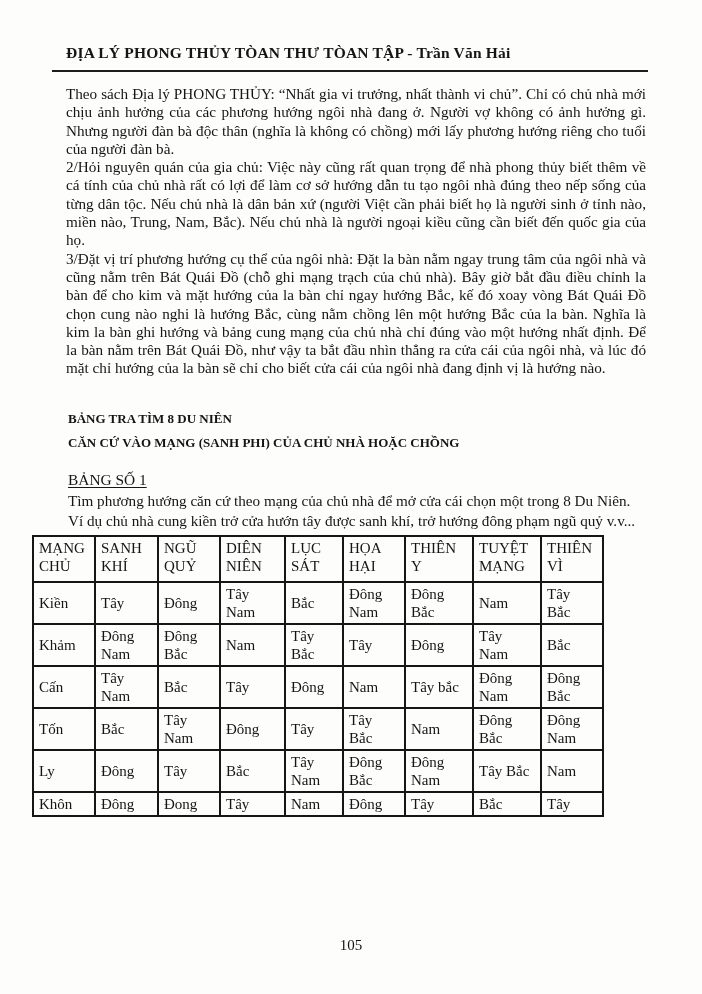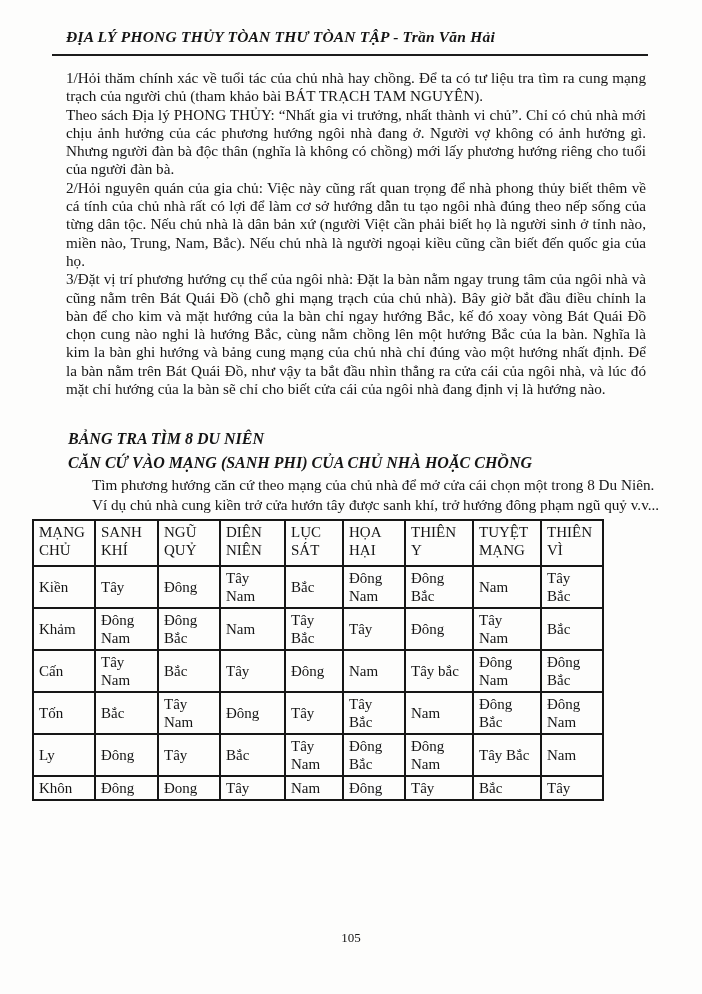--- a/index.html
+++ b/index.html
@@ -7,54 +7,52 @@
     position: relative;
     width: 702px;
     height: 994px;
     background: #fdfdfc;
     font-family: "Liberation Serif", serif;
     color: #151515;
     overflow: hidden;
     box-sizing: border-box;
   }
   .header-title {
-    padding: 28px 54px 0 66px;
+    padding: 44px 54px 0 66px;
     font-size: 15.5px;
     font-weight: bold;
     letter-spacing: 0.2px;
     white-space: nowrap;
-    font-style: italic;
   }
   .header-rule {
     height: 0;
     border-top: 2px solid #1c1c1c;
     margin: 8px 54px 0 52px;
   }
   .body-text {
     margin: 13px 56px 0 66px;
     font-size: 15.2px;
     line-height: 18.3px;
     text-align: justify;
   }
   .body-text p { margin: 0; }
   .section-heading {
     margin: 29px 56px 0 68px;
     font-weight: bold;
-    font-size: 16px;
+    font-size: 13px;
     line-height: 24px;
-    font-style: italic;
   }
   .table-label {
     margin: 16px 0 2px 68px;
     font-size: 15.4px;
     text-decoration: underline;
     text-underline-offset: 2px;
   }
   .table-intro {
-    margin: 0 0 0 92px;
+    margin: 0 0 0 68px;
     font-size: 15.2px;
     line-height: 20px;
   }
   table.du-nien-table {
     margin: 4px 0 0 32px;
     border-collapse: collapse;
     table-layout: fixed;
     width: 572px;
     font-size: 15px;
   }
@@ -65,48 +63,48 @@
     text-align: left;
     line-height: 18px;
     overflow: hidden;
   }
   .du-nien-table thead th { vertical-align: top; height: 40px; }
   .du-nien-table tbody td { vertical-align: middle; }
   .du-nien-table tbody tr { height: 36px; }
   .du-nien-table tbody tr:last-child { height: 23px; }
   .page-number {
     position: absolute;
-    bottom: 48px;
+    bottom: 40px;
     left: 0;
     right: 0;
     text-align: center;
-    font-size: 13px;
+    font-size: 15px;
   }
 </style>
 </head>
 <body>
 
 <div class="page">
 
   <div class="header-title">ĐỊA LÝ PHONG THỦY TÒAN THƯ  TÒAN TẬP -  Trần Văn Hải</div>
 
   <div class="header-rule"></div>
 
   <div class="body-text">
-    <p>1/Hỏi thăm chính xác về tuổi tác của chủ nhà hay chồng. Để ta có tư liệu tra tìm ra cung mạng trạch của người chủ (tham khảo bài BÁT TRẠCH TAM NGUYÊN).</p>
     <p>Theo sách Địa lý PHONG THỦY: “Nhất gia vi trưởng, nhất thành vi chủ”. Chỉ có chủ nhà mới chịu ảnh hưởng của các phương hướng ngôi nhà đang ở. Người vợ không có ảnh hưởng gì. Nhưng người đàn bà độc thân (nghĩa là không có chồng) mới lấy phương hướng riêng cho tuổi của người đàn bà.</p>
     <p>2/Hỏi nguyên quán của gia chủ: Việc này cũng rất quan trọng để nhà phong thủy biết thêm về cá tính của chủ nhà rất có lợi để làm cơ sở hướng dẫn tu tạo ngôi nhà đúng theo nếp sống của từng dân tộc. Nếu chủ nhà là dân bản xứ (người Việt cần phải biết họ là người sinh ở tỉnh nào, miền nào, Trung, Nam, Bắc). Nếu chủ nhà là người ngoại kiều cũng cần biết đến quốc gia của họ.</p>
     <p>3/Đặt vị trí phương hướng cụ thể của ngôi nhà: Đặt la bàn nằm ngay trung tâm của ngôi nhà và cũng nằm trên Bát Quái Đồ (chỗ ghi mạng trạch của chủ nhà). Bây giờ bắt đầu điều chỉnh la bàn để cho kim và mặt hướng của la bàn chỉ ngay hướng Bắc, kế đó xoay vòng Bát Quái Đồ chọn cung nào nghi là hướng Bắc, cùng nằm chồng lên một hướng Bắc của la bàn. Nghĩa là kim la bàn ghi hướng và bảng cung mạng của chủ nhà chỉ đúng vào một hướng nhất định. Để la bàn nằm trên Bát Quái Đồ, như vậy ta bắt đầu nhìn thẳng ra cửa cái của ngôi nhà, và lúc đó mặt chỉ hướng của la bàn sẽ chỉ cho biết cửa cái của ngôi nhà đang định vị là hướng nào.</p>
   </div>
 
   <div class="section-heading">
     <div>BẢNG TRA TÌM 8 DU NIÊN</div>
     <div>CĂN CỨ VÀO MẠNG (SANH PHI) CỦA CHỦ NHÀ HOẶC CHỒNG</div>
   </div>
 
+  <div class="table-label">BẢNG SỐ 1</div>
 
   <div class="table-intro">Tìm phương hướng căn cứ theo mạng của chủ nhà để mở cửa cái chọn một trong 8 Du Niên.</div>
   <div class="table-intro">Ví dụ chủ nhà cung kiền trở cửa hướn tây được sanh khí, trở hướng đông phạm ngũ quỷ v.v...</div>
 
   <table class="du-nien-table">
     <colgroup id="table-colgroup">
         <col style="width: 62px;">
         <col style="width: 63px;">
         <col style="width: 62px;">
         <col style="width: 65px;">

